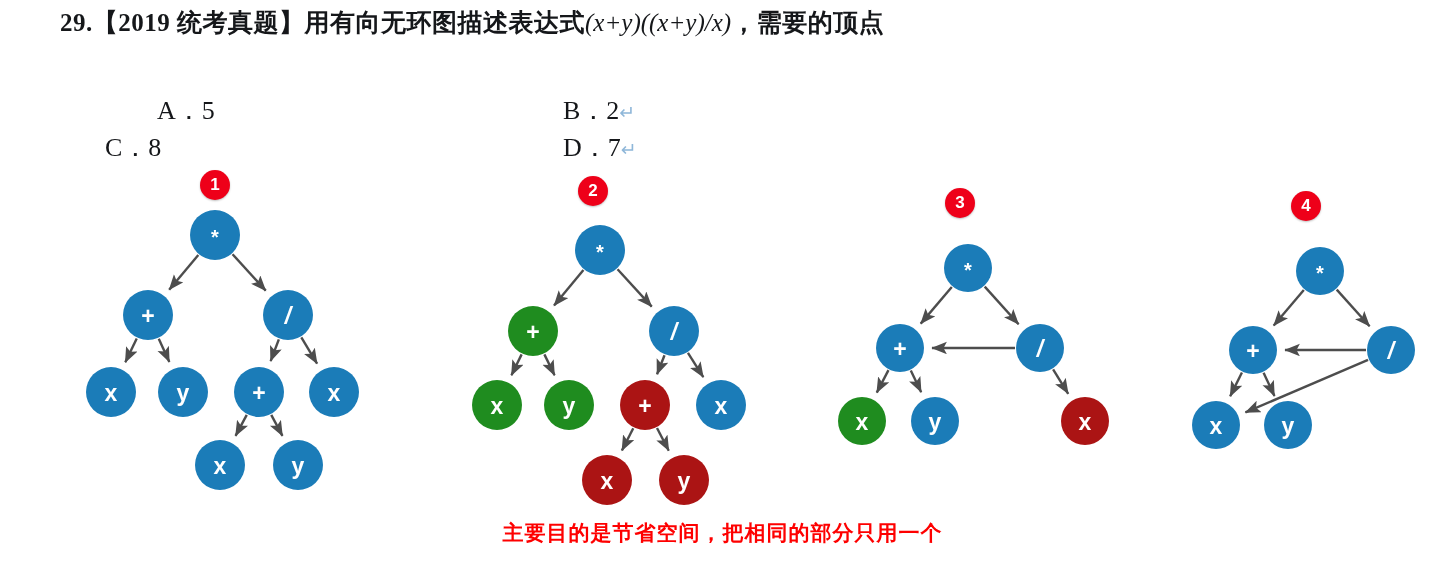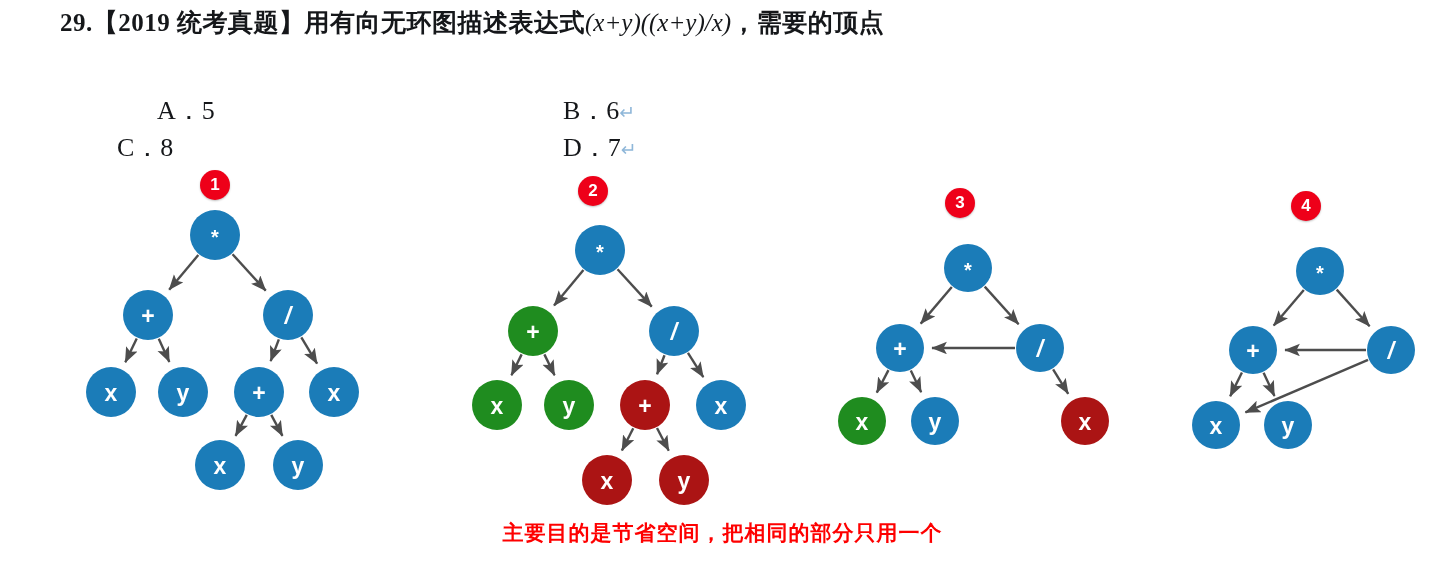--- a/index.html
+++ b/index.html
@@ -28,21 +28,21 @@
   .formula{font-style:italic;font-weight:400;letter-spacing:0;}
   .pilcrow{color:#8fb7d9;font-size:19px;font-weight:400;}
 
   
   .opt{
     position:absolute;font-size:26px;color:#15171a;
     white-space:nowrap;font-weight:500;
   }
   .opt-a{left:117px;top:93px;margin-left:40px;}
   .opt-b{left:563px;top:93px;}
-  .opt-c{left:117px;top:130px;font-family:Liberation Serif, serif;}
+  .opt-c{left:105px;top:130px;font-family:Liberation Serif, serif;}
   .opt-d{left:563px;top:130px;}
 
   
   .badge{
     position:absolute;width:30px;height:30px;border-radius:50%;
     background:#ee0019;color:#ffffff;
     font-family:"Liberation Sans", sans-serif;
     font-size:17px;font-weight:bold;
     display:flex;align-items:center;justify-content:center;
     box-shadow:0 1px 2px rgba(0,0,0,.25);
@@ -82,21 +82,21 @@
 
   <div class="q-line1">
     <span>29.</span><span>【2019 统考真题】</span><span>用有向无环图描述表达式</span><span class="formula">(x+y)((x+y)/x)</span><span>，需要的顶点</span>
   </div>
 
 
   <div class="opt opt-a">
     <span>A．5</span>
   </div>
   <div class="opt opt-b">
-    <span>B．6</span><span class="pilcrow">↵</span>
+    <span>B．2</span><span class="pilcrow">↵</span>
   </div>
   <div class="opt opt-c">
     <span>C．8</span>
   </div>
   <div class="opt opt-d">
     <span>D．7</span><span class="pilcrow">↵</span>
   </div>
 
   <div class="badge" style="left:200px;top:170px;">
     <span>1</span>

